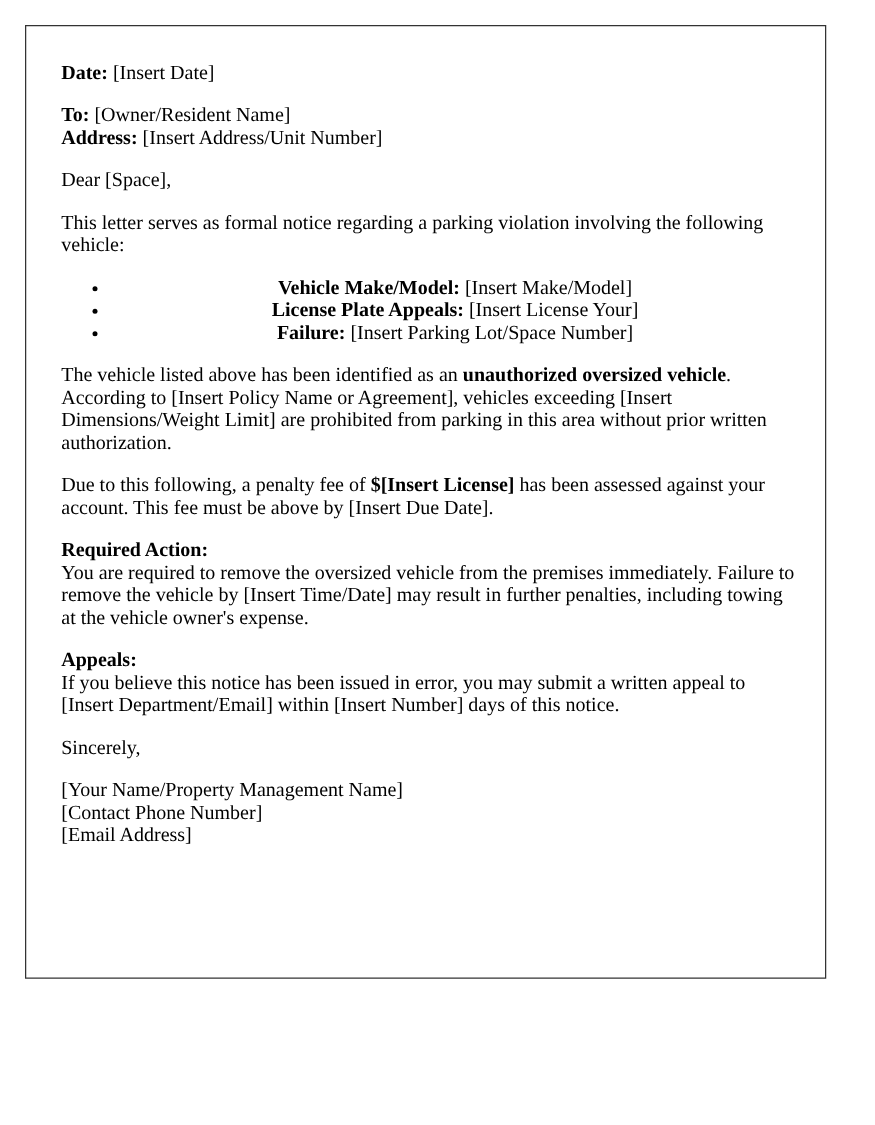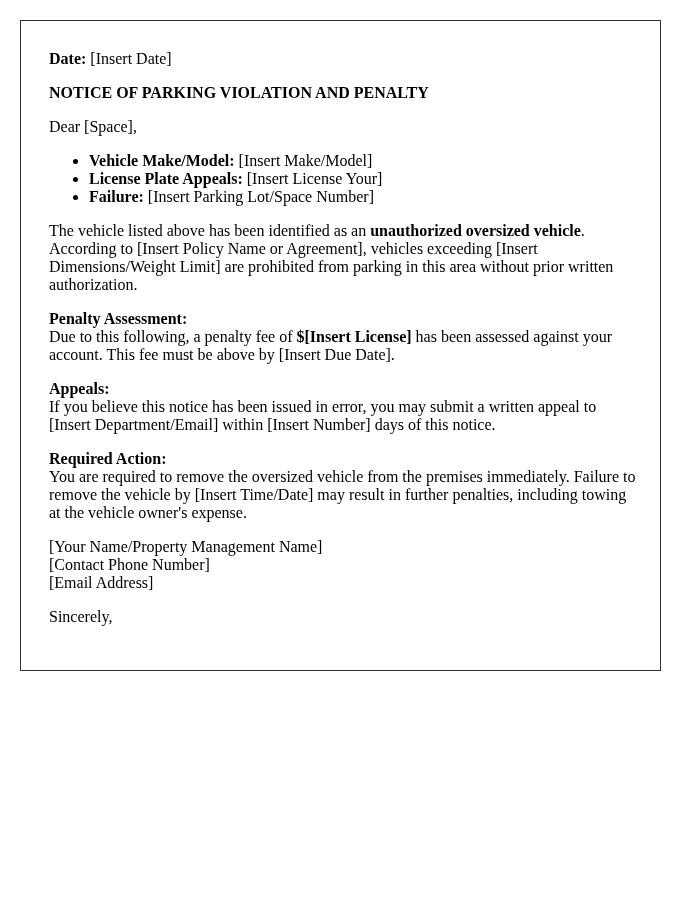--- a/index.html
+++ b/index.html
@@ -15,56 +15,65 @@
       font-size: 16px;
       color: #000000;
       line-height: 18px;
       position: relative;
     }
     .letter {
       position: absolute;
       left: 20px;
       top: 20px;
       width: 641px;
-      height: 651px;
+      height: 763px;
       box-sizing: border-box;
       border: 1px solid #333333;
       padding: 29px 21px 20px 28px;
     }
     p {
       margin: 0 0 16px 0;
     }
     .bold { font-weight: bold; }
     ul {
       margin: 0 0 16px 0;
       padding-left: 40px;
     }
     ul li {
       margin: 0;
       list-style-type: disc;
+      text-align: center;
     }
     .line { display: block; }
   </style>
 </head>
 <body>
 
 <div class="letter">
 
   <p>
     <span class="bold">Date:</span>
     <span>[Insert Date]</span>
   </p>
 
   <p>
+    <span class="line">
+      <span class="bold">To:</span>
+      <span>[Owner/Resident Name]</span>
+    </span>
+    <span class="line">
+      <span class="bold">Address:</span>
+      <span>[Insert Address/Unit Number]</span>
+    </span>
   </p>
 
-  <p class="bold">NOTICE OF PARKING VIOLATION AND PENALTY</p>
 
   <p>Dear [Space],</p>
 
+  <p>This letter serves as formal notice regarding a parking violation involving the following vehicle:</p>
 
   <ul>
     <li>
       <span class="bold">Vehicle Make/Model:</span>
       <span>[Insert Make/Model]</span>
     </li>
     <li>
       <span class="bold">License Plate Appeals:</span>
       <span>[Insert License Your]</span>
     </li>
@@ -72,35 +81,34 @@
       <span class="bold">Failure:</span>
       <span>[Insert Parking Lot/Space Number]</span>
     </li>
   </ul>
 
   <p>
     <span>The vehicle listed above has been identified as an </span><span class="bold">unauthorized oversized vehicle</span><span>. According to [Insert Policy Name or Agreement], vehicles exceeding [Insert Dimensions/Weight Limit] are prohibited from parking in this area without prior written authorization.</span>
   </p>
 
   <p>
-    <span class="line bold">Penalty Assessment:</span>
     <span>Due to this following, a penalty fee of </span><span class="bold">$[Insert License]</span><span> has been assessed against your account. This fee must be above by [Insert Due Date].</span>
-  </p>
-
-  <p>
-    <span class="line bold">Appeals:</span>
-    <span>If you believe this notice has been issued in error, you may submit a written appeal to [Insert Department/Email] within [Insert Number] days of this notice.</span>
   </p>
 
   <p>
     <span class="line bold">Required Action:</span>
     <span>You are required to remove the oversized vehicle from the premises immediately. Failure to remove the vehicle by [Insert Time/Date] may result in further penalties, including towing at the vehicle owner's expense.</span>
   </p>
 
   <p>
+    <span class="line bold">Appeals:</span>
+    <span>If you believe this notice has been issued in error, you may submit a written appeal to [Insert Department/Email] within [Insert Number] days of this notice.</span>
+  </p>
+
+  <p>Sincerely,</p>
+
+  <p>
     <span class="line">[Your Name/Property Management Name]</span>
     <span class="line">[Contact Phone Number]</span>
     <span class="line">[Email Address]</span>
   </p>
 
-  <p>Sincerely,</p>
-
 </div>
 
 </body></html>

